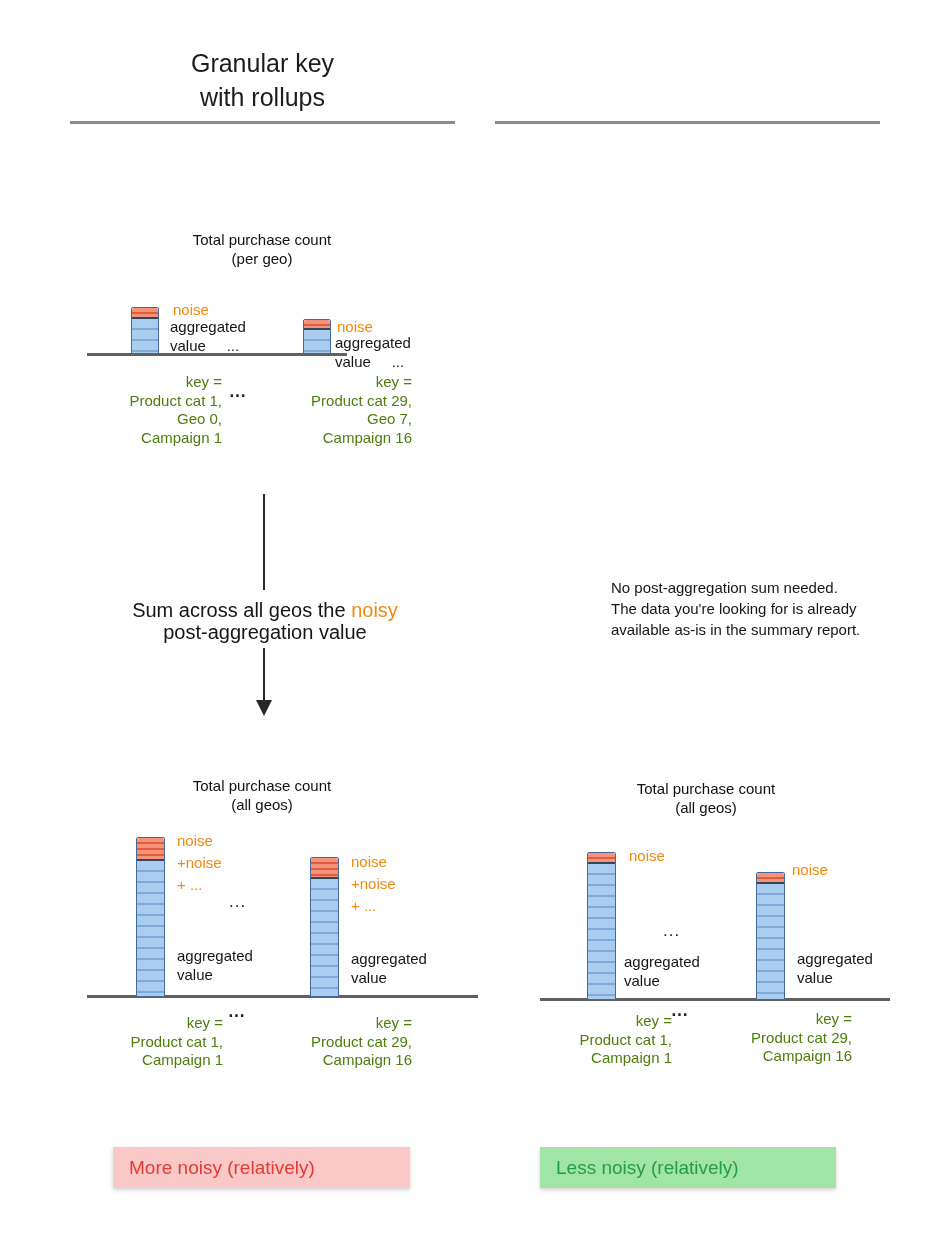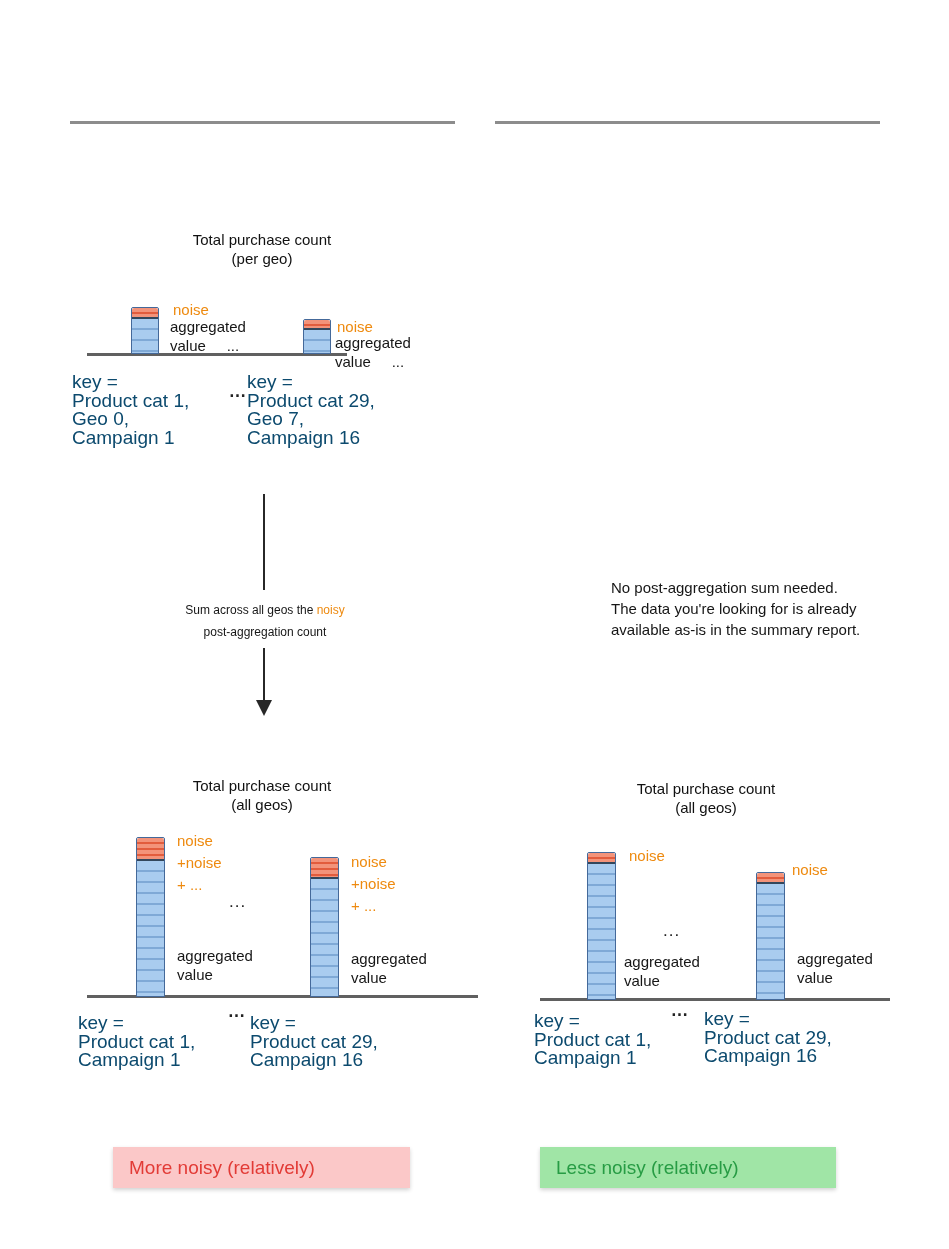--- a/index.html
+++ b/index.html
@@ -12,38 +12,40 @@
   .ctitle{font-size:15px;line-height:19px;text-align:center;color:#111111;}
   .baseline{background:#606060;}
   .bar{border:1px solid #44699a;border-radius:2px 2px 0 0;box-sizing:border-box;
     display:flex;flex-direction:column;}
   .bar .cap{background:repeating-linear-gradient(180deg,#f3937a 0px,#f3937a 4px,#e25c3d 4px,#e25c3d 6px);
     border-bottom:2px solid #33475c;border-radius:2px 2px 0 0;flex:none;}
   .bar .body{flex:1;background:repeating-linear-gradient(180deg,#a9ccef 0px,#a9ccef 9px,#7fa9d6 9px,#7fa9d6 11px);}
   .orange{color:#ee8a0f;}
   .noise-lbl{font-size:15px;line-height:22px;color:#ee8a0f;}
   .agg{font-size:15px;line-height:19px;color:#161616;}
-  .keys{font-size:19px;line-height:18.5px;text-align:left;color:#0c4a6e;}
+  .keys{font-size:15px;line-height:18.5px;text-align:right;color:#4d7c0f;}
   .dots-mid{font-size:17px;color:#222222;letter-spacing:1px;}
   .dots-key{font-size:17px;font-weight:bold;color:#222222;letter-spacing:1px;}
   .arrow-line{width:2px;background:#272727;}
   .arrow-head{width:0;height:0;border-left:8px solid transparent;border-right:8px solid transparent;
     border-top:16px solid #272727;}
-  .arrow-text{font-size:12px;line-height:22px;text-align:center;color:#161616;}
+  .arrow-text{font-size:20px;line-height:22px;text-align:center;color:#161616;}
   .note{font-size:15px;line-height:21px;color:#161616;}
   .badge{height:41px;display:flex;align-items:center;padding-left:16px;font-size:19px;
     box-sizing:border-box;box-shadow:0 2px 4px rgba(0,0,0,0.18);}
   .badge.red{background:#fbc8c8;color:#e23b36;}
   .badge.green{background:#a0e5a6;color:#279c44;}
 </style>
 </head>
 <body>
 
 <div class="canvas">
 
+  <div class="abs hdr" style="left:70px;top:46px;width:385px;" data-bind="left.header">Granular key
+with rollups</div>
   <div class="abs rule" style="left:70px;top:121px;width:385px;"></div>
 
   <div class="abs rule" style="left:495px;top:121px;width:385px;"></div>
 
   <div class="abs ctitle" style="left:112px;top:230px;width:300px;" data-bind="left.top_chart.title">Total purchase count
 (per geo)</div>
 
   <div class="abs baseline" style="left:87px;top:353px;width:260px;height:3px;"></div>
 
   <div class="bar abs" style="left: 131px; bottom: 895px; width: 28px; height: 47px;">
@@ -66,21 +68,21 @@
 Product cat 1,
 Geo 0,
 Campaign 1</div>
   <div class="abs dots-key" style="left:229px;top:385px;" data-bind="left.top_chart.dots">⋯</div>
   <div class="abs keys" style="left:247px;top:373px;width:165px;" data-bind="left.top_chart.key2">key =
 Product cat 29,
 Geo 7,
 Campaign 16</div>
 
   <div class="abs arrow-line" style="left:263px;top:494px;height:96px;"></div>
-  <div class="abs arrow-text" style="left:115px;top:599px;width:300px;"><span data-bind="left.arrow.line1_black">Sum across all geos the </span><span class="orange" data-bind="left.arrow.line1_orange">noisy</span><br><span data-bind="left.arrow.line2">post-aggregation count</span></div>
+  <div class="abs arrow-text" style="left:115px;top:599px;width:300px;"><span data-bind="left.arrow.line1_black">Sum across all geos the </span><span class="orange" data-bind="left.arrow.line1_orange">noisy</span><br><span data-bind="left.arrow.line2">post-aggregation value</span></div>
   <div class="abs arrow-line" style="left:263px;top:648px;height:52px;"></div>
   <div class="abs arrow-head" style="left:256px;top:700px;"></div>
 
   <div class="abs note" style="left:563px;top:577px;width:340px;margin-left:48px;" data-bind="right.note">No post-aggregation sum needed.
 The data you're looking for is already
 available as-is in the summary report.</div>
 
   <div class="abs ctitle" style="left:112px;top:776px;width:300px;" data-bind="left.bottom_chart.title">Total purchase count
 (all geos)</div>
 

